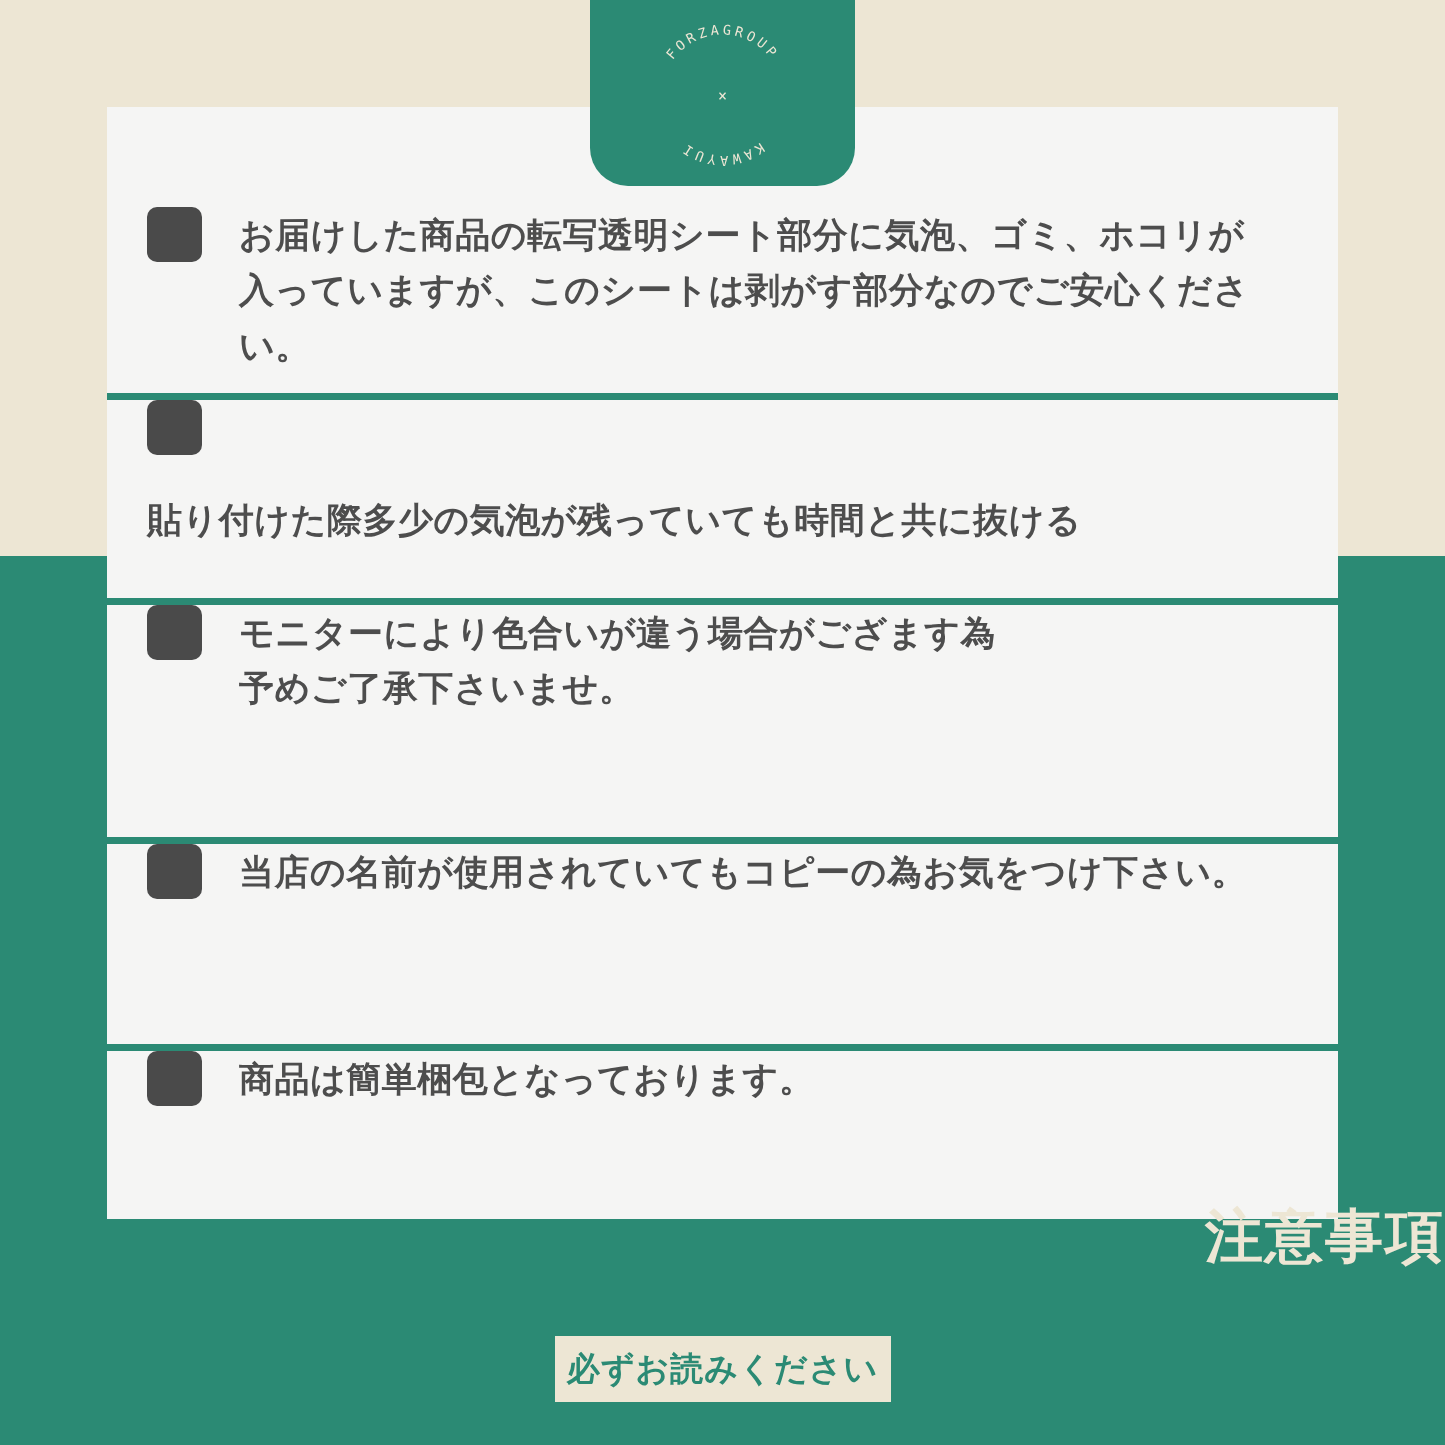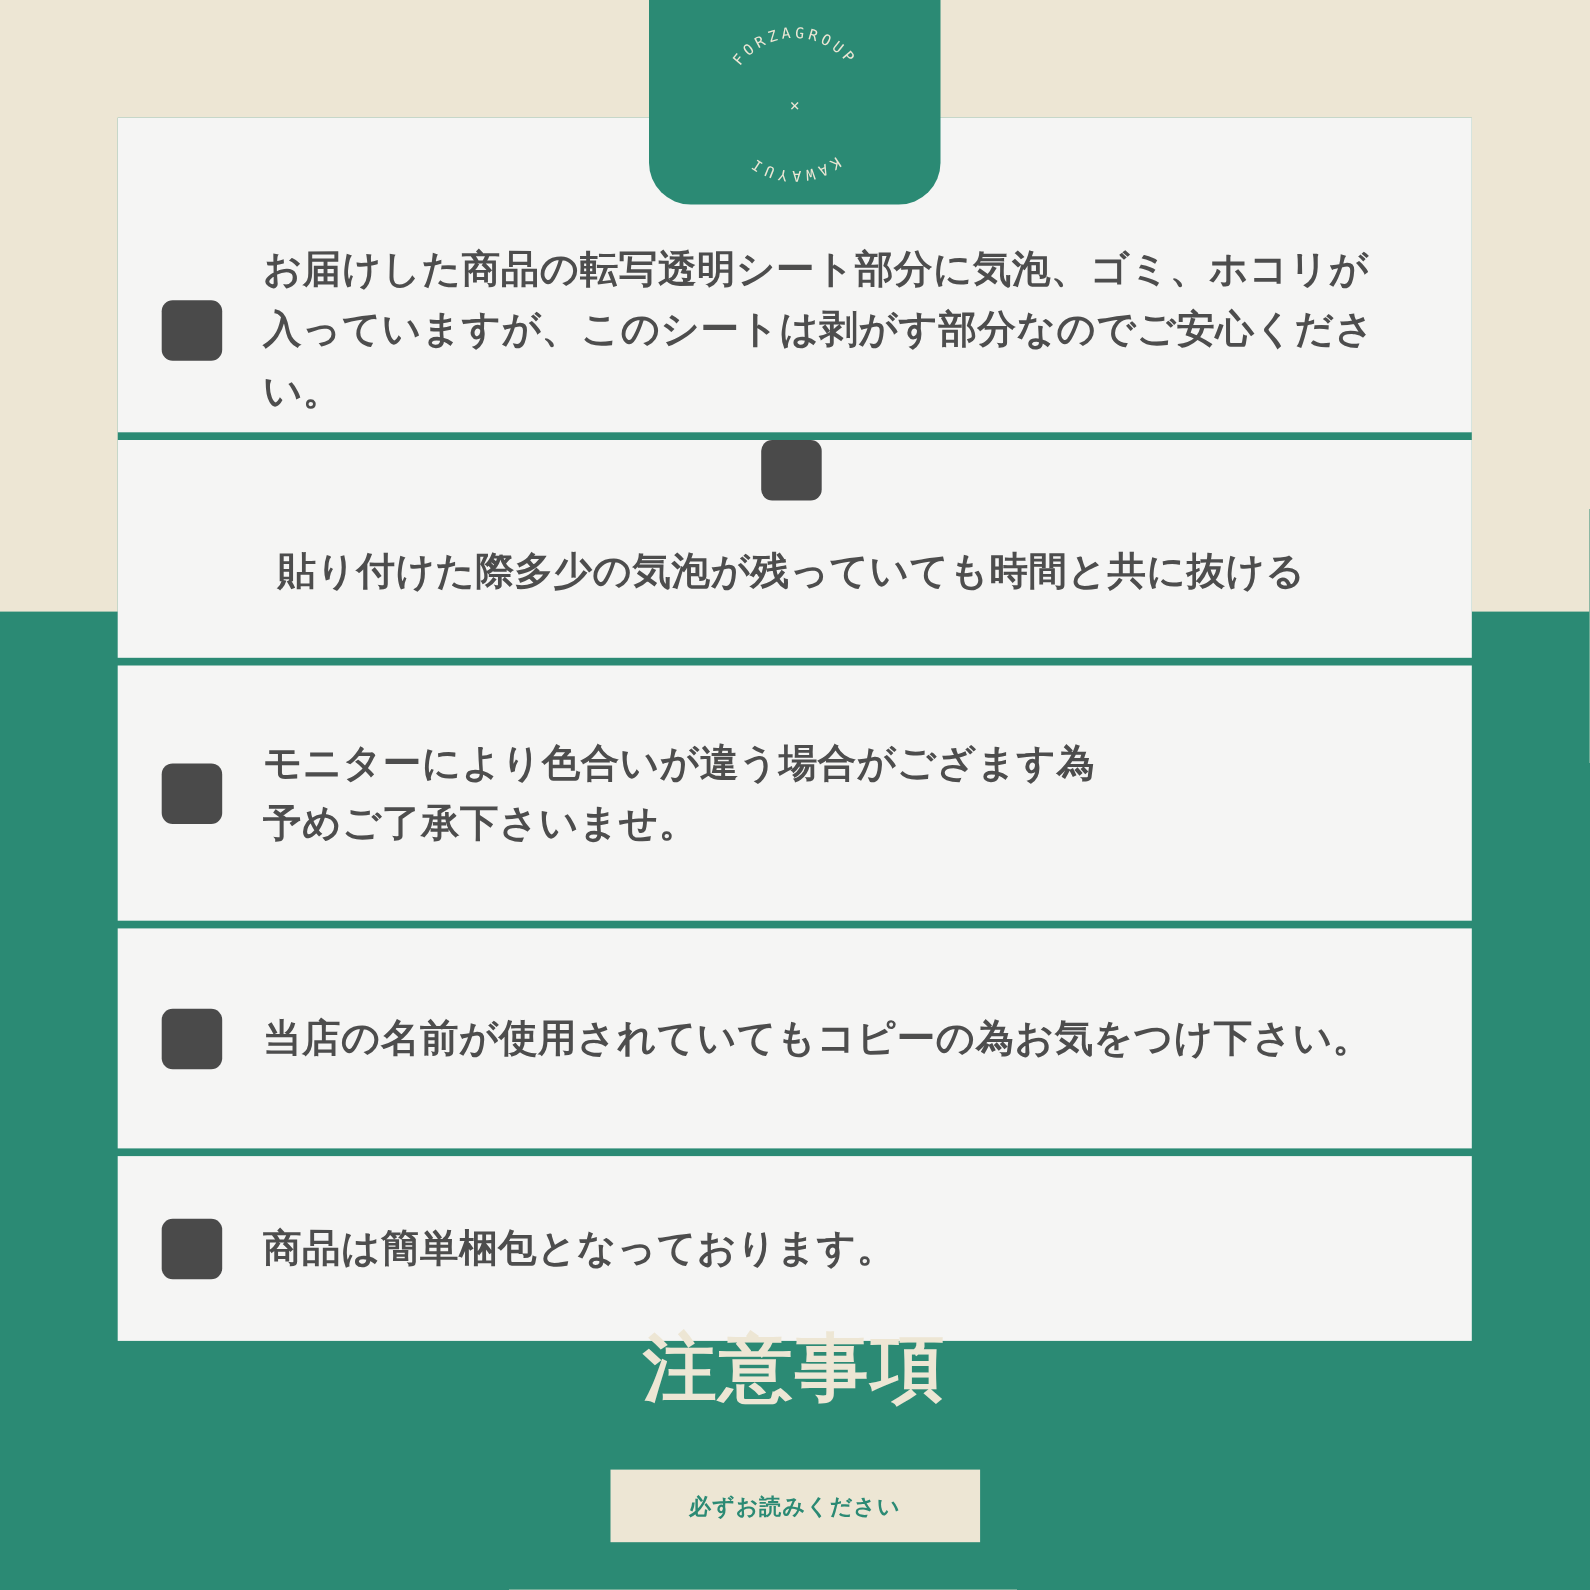--- a/index.html
+++ b/index.html
@@ -35,21 +35,21 @@
   .panel {
     position: absolute;
     left: 107px; top: 107px;
     width: 1231px;
     background: #2B8A74; 
     z-index: 2;
   }
   .notice-box {
     background: #F5F5F4;
     display: flex;
-    align-items: center;
+    align-items: flex-start;
     box-sizing: border-box;
     padding-left: 40px;
     padding-right: 46px;
     gap: 37px;
   }
   .notice-box.b1 { height: 286px; padding-top: 100px; }
   .notice-box.b2 { height: 198px; margin-top: 7px; flex-direction: column; }
   .notice-box.b3 { height: 232px; margin-top: 7px; }
   .notice-box.b4 { height: 200px; margin-top: 7px; }
   .notice-box.b5 { height: 168px; margin-top: 7px; }
@@ -64,43 +64,43 @@
     font-weight: bold;
     color: #4D4D4D;
     line-height: 1.58;
     letter-spacing: 0.5px;
   }
   
   .footer-title {
     position: absolute;
     left: 0; top: 1198px;
     width: 100%;
-    text-align: center;
-    font-size: 67px;
+    text-align: right;
+    font-size: 58px;
     font-weight: bold;
     color: #EDE6D4;
     letter-spacing: 2px;
     z-index: 2;
   }
   .footer-button {
     position: absolute;
     top: 1336px;
     left: 50%;
     transform: translateX(-50%);
     width: 336px;
     height: 66px;
     background: #EDE6D4;
     display: flex;
     align-items: center;
     justify-content: center;
     z-index: 2;
   }
   .footer-button span {
     color: #2B8A74;
-    font-size: 20px;
+    font-size: 33px;
     font-weight: bold;
     letter-spacing: 1px;
   }
 </style>
 </head>
 <body>
 
 <div class="bg-bottom"></div>
 
 <div class="badge">

